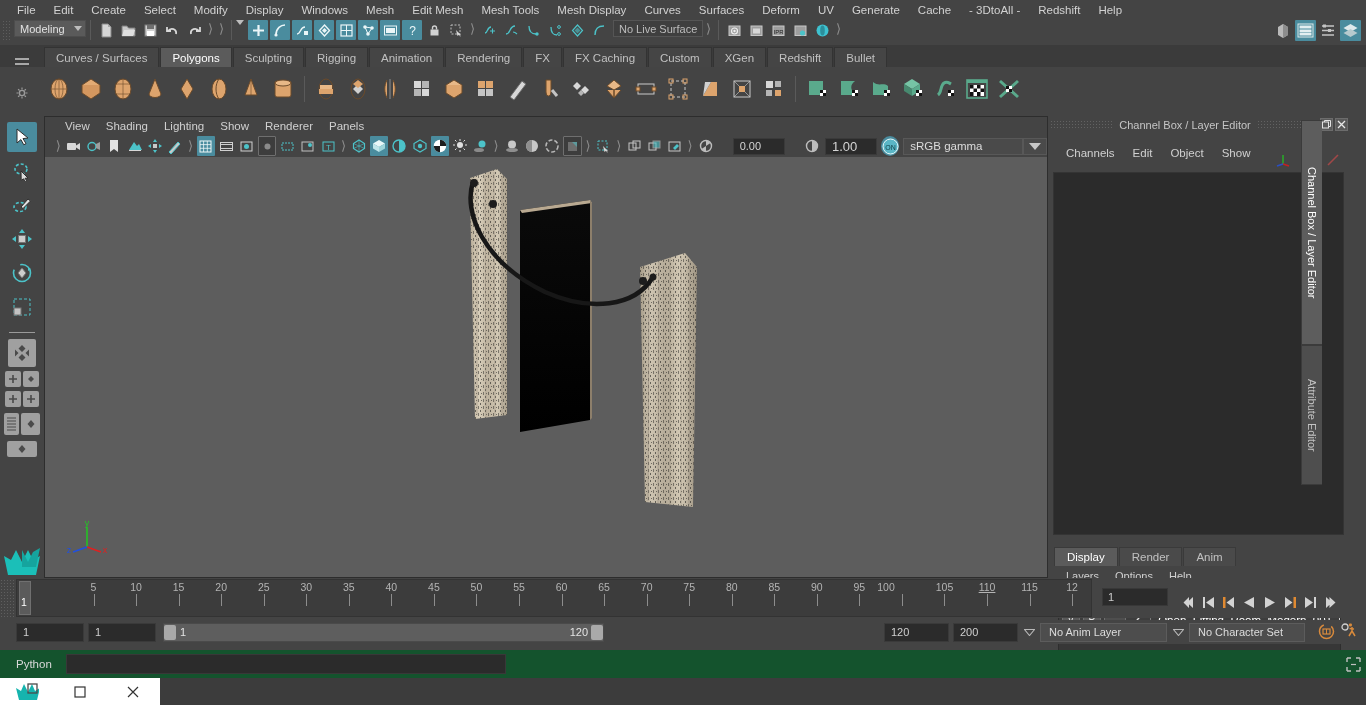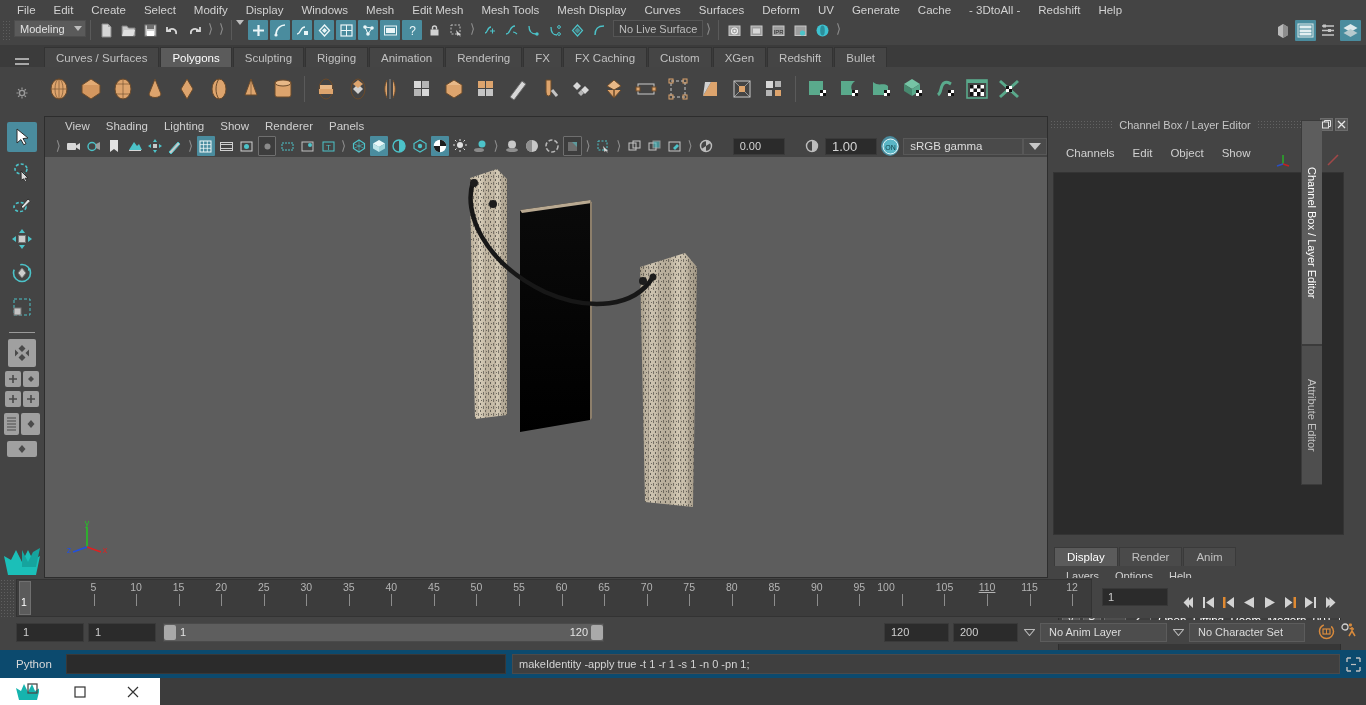--- a/index.html
+++ b/index.html
@@ -116,21 +116,21 @@
               display:flex; align-items:center; padding-left:6px;}
   #rangebar { position:relative; height:19px; width:441px; background:#5e5e5e; border:1px solid #4a4a4a;
               display:flex; align-items:center; margin-left:3px;}
   .rgrip { width:12px; height:15px; background:#a9a9a9; border-radius:2px;}
   #rangebar .lv { font-size:11px; color:#e4e4e4; margin-left:4px;}
   #rangebar .rv { font-size:11px; color:#e4e4e4; margin-left:auto; margin-right:3px;}
   .dropcar { width:14px; height:19px; display:flex; align-items:center; justify-content:center; }
   .pickfield { height:19px; background:#4d4d4d; border:1px solid #5c5c5c; color:#ddd; font-size:11px;
                display:flex; align-items:center; padding:0 8px;}
   
-  #cmdrow { position:absolute; left:0; top:650px; width:1366px; height:28px; background:#0c4a6e;
+  #cmdrow { position:absolute; left:0; top:650px; width:1366px; height:28px; background:#14532d;
             display:flex; align-items:center; padding-left:16px; gap:6px;}
   #cmdlabel { width:44px; font-size:11.5px; color:#d8d8d8;}
   #cmdinput { width:440px; height:20px; background:#2b2b2b; border:1px solid #383838;}
   #cmdout { flex:1; height:20px; background:#3f3f3f; border:1px solid #4a4a4a; color:#d4d4d4;
             font-size:11px; display:flex; align-items:center; padding-left:6px; margin-right:26px;}
   #cmdexp { position:absolute; right:4px; top:6px; }
   
   #taskbar { position:absolute; left:0; top:678px; width:1366px; height:27px; background:#3c3c3c;}
   #tbwin { position:absolute; left:0; top:0; width:160px; height:27px; background:#ffffff;
            display:flex; align-items:center; }
@@ -1246,23 +1246,20 @@
         <circle cx="5" cy="5" r="3" fill="none" stroke="#cfcfcf" stroke-width="1.3"></circle>
         <path d="M12 3a1.6 1.6 0 100 .01" fill="#d88a3c"></path>
         <path d="M12 5v4l-3 5M12 9l3 5M9.5 6.5L14 7" stroke="#d88a3c" stroke-width="1.5" fill="none"></path>
       </svg>
   </span>
 </div>
 
 <div id="cmdrow">
   <span id="cmdlabel">Python</span>
   <span id="cmdinput"></span>
-  <span id="cmdout">
-    <span>makeIdentity -apply true -t 1 -r 1 -s 1 -n 0 -pn 1;</span>
-  </span>
   <span id="cmdexp">
     <svg width="17" height="17" viewBox="0 0 17 17">
         <path d="M2 2h4M2 2v4M15 2h-4M15 2v4M2 15h4M2 15v-4M15 15h-4M15 15v-4" stroke="#c0c0c0" stroke-width="1.4" fill="none"></path>
         <path d="M6 8.5h5" stroke="#c0c0c0" stroke-width="1.2"></path>
       </svg>
   </span>
 </div>
 
 <div id="taskbar">
   <div id="tbwin">

